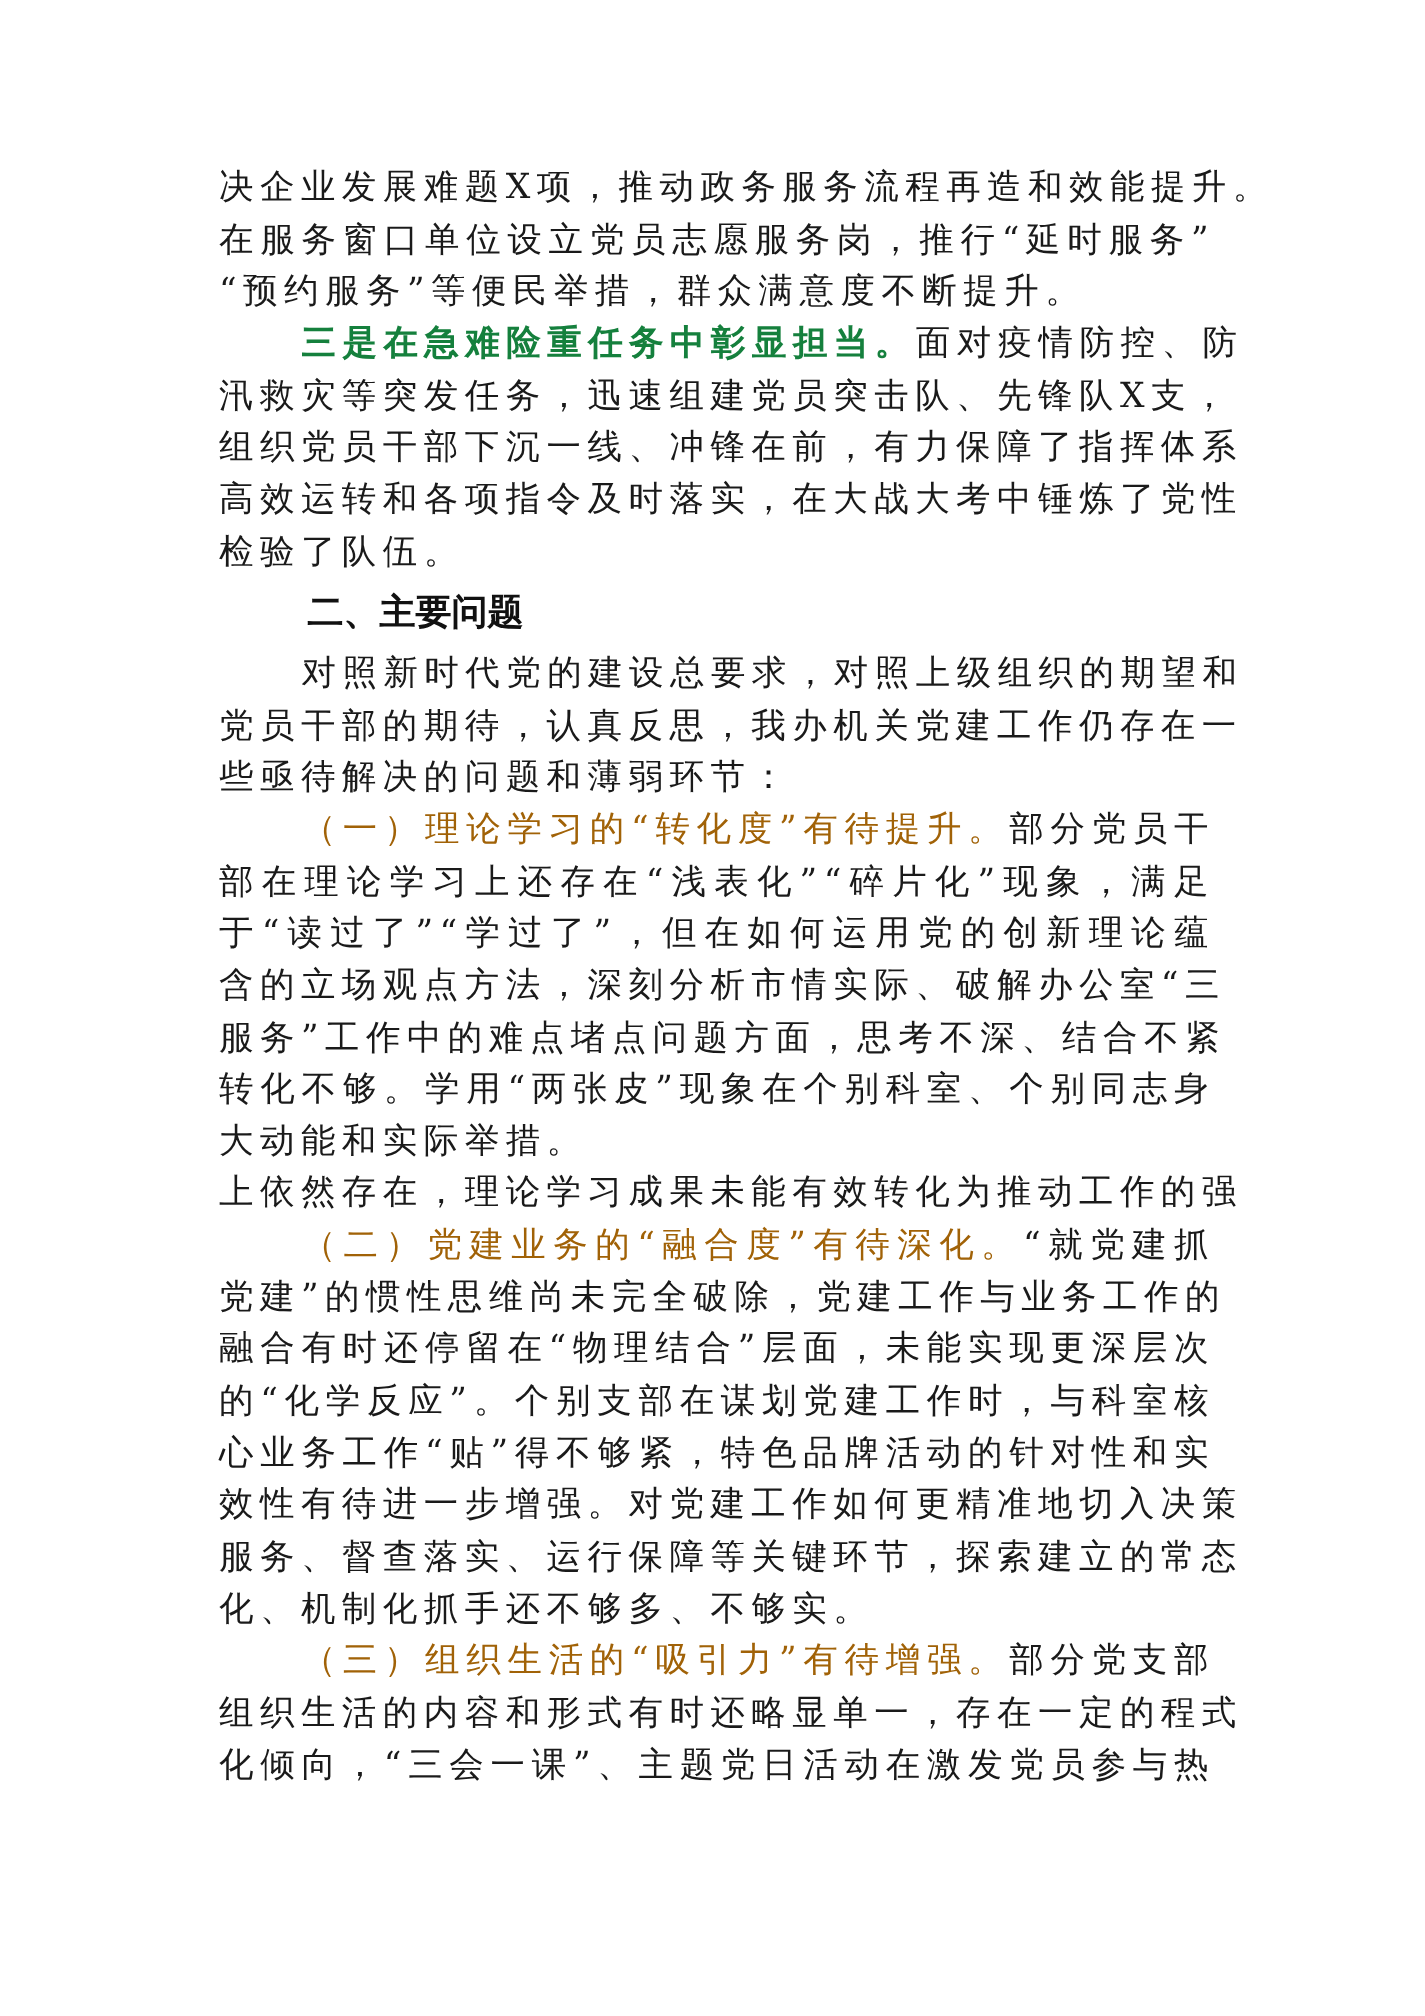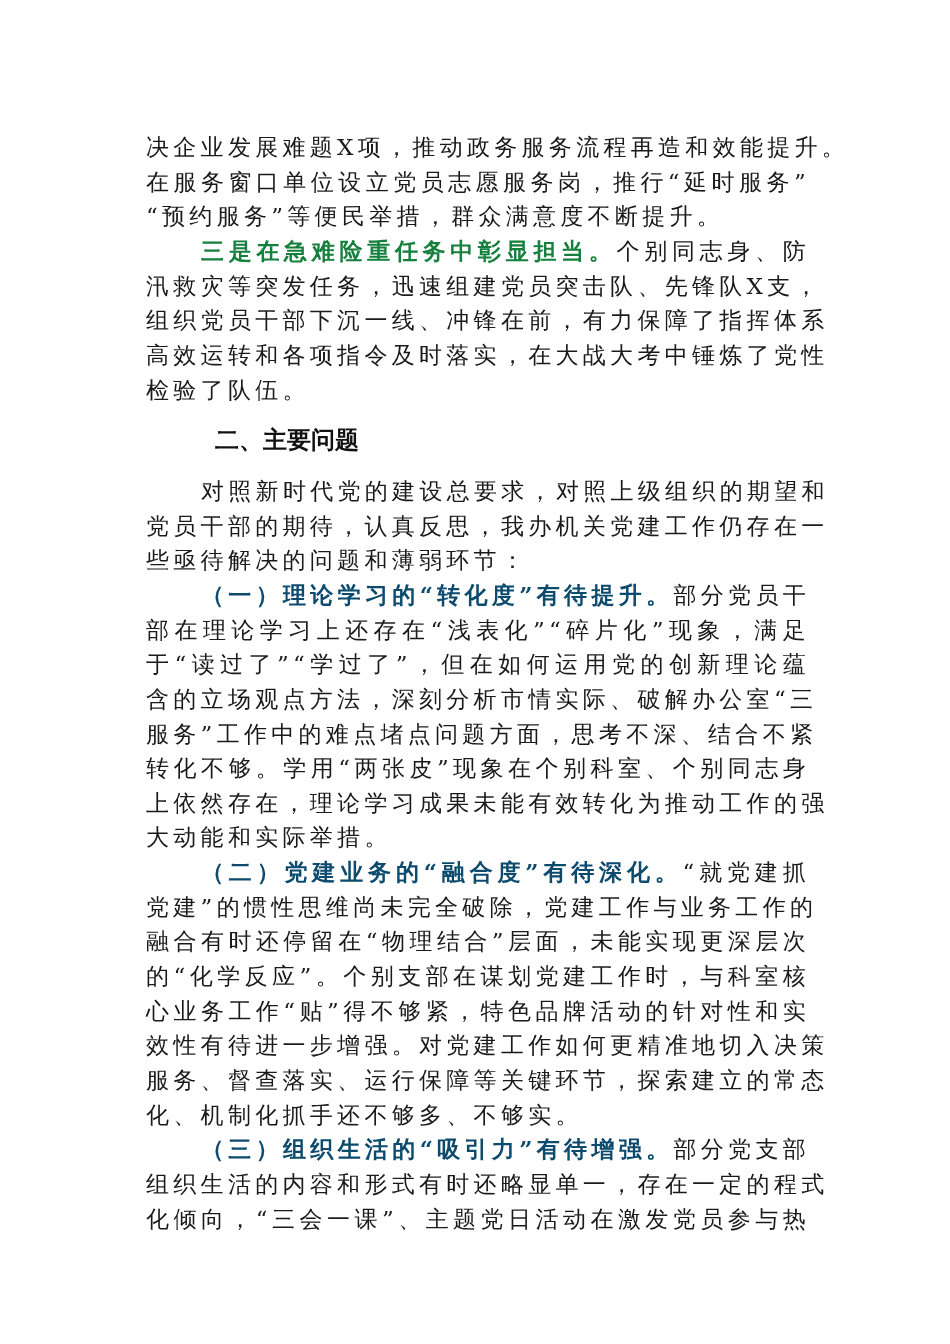--- a/index.html
+++ b/index.html
@@ -9,50 +9,50 @@
   }
   body {
     width: 950px;
     height: 1344px;
     overflow: hidden;
     position: relative;
   }
   .page {
     position: absolute;
     left: 146px;
-    top: 130px;
+    top: 108px;
     width: 664px;
     color: #1a1a1a;
     font-family: "DejaVu Serif", "Liberation Serif", serif;
     font-size: 23px;
     line-height: 34.65px;
     letter-spacing: 4.3px;
   }
   .para {
     margin: 0;
     text-align: justify;
     text-align-last: left;
     word-break: break-all;
   }
   .lead-bold {
     font-weight: bold;
     color: #15803d;
   }
   .section-heading {
-    margin: 16px;
+    margin: 6px;
     text-indent: 53px;
     font-family: "DejaVu Sans", "Liberation Sans", sans-serif;
     font-weight: bold;
     letter-spacing: 0px;
     font-size: 24px;
     color: #111111;
   }
   .sub-title {
-    font-weight: bold;
-    color: #0c4a6e;
+    font-weight: normal;
+    color: #a16207;
   }
   .line {
     display: block;
     white-space: nowrap;
     text-align: justify;
     text-align-last: justify;
   }
   .line.last {
     text-align-last: left;
   }
@@ -65,21 +65,21 @@
 
 <div class="page">
 
   <div class="para">
     <span class="line">决企业发展难题X项，推动政务服务流程再造和效能提升。</span>
     <span class="line">在服务窗口单位设立党员志愿服务岗，推行“延时服务”</span>
     <span class="line last">“预约服务”等便民举措，群众满意度不断提升。</span>
   </div>
 
   <div class="para">
-    <span class="line first-indent"><span class="lead-bold">三是在急难险重任务中彰显担当。</span><span>个别同志身、防</span></span>
+    <span class="line first-indent"><span class="lead-bold">三是在急难险重任务中彰显担当。</span><span>面对疫情防控、防</span></span>
     <span class="line">汛救灾等突发任务，迅速组建党员突击队、先锋队X支，</span>
     <span class="line">组织党员干部下沉一线、冲锋在前，有力保障了指挥体系</span>
     <span class="line">高效运转和各项指令及时落实，在大战大考中锤炼了党性</span>
     <span class="line last">检验了队伍。</span>
   </div>
 
   <div class="section-heading">二、主要问题</div>
 
   <div class="para">
     <span class="line first-indent">对照新时代党的建设总要求，对照上级组织的期望和</span>
@@ -87,22 +87,22 @@
     <span class="line last">些亟待解决的问题和薄弱环节：</span>
   </div>
 
   <div class="para">
     <span class="line first-indent"><span class="sub-title">（一）理论学习的“转化度”有待提升。</span><span>部分党员干</span></span>
     <span class="line">部在理论学习上还存在“浅表化”“碎片化”现象，满足</span>
     <span class="line">于“读过了”“学过了”，但在如何运用党的创新理论蕴</span>
     <span class="line">含的立场观点方法，深刻分析市情实际、破解办公室“三</span>
     <span class="line">服务”工作中的难点堵点问题方面，思考不深、结合不紧</span>
     <span class="line">转化不够。学用“两张皮”现象在个别科室、个别同志身</span>
+    <span class="line last">大动能和实际举措。</span>
     <span class="line">上依然存在，理论学习成果未能有效转化为推动工作的强</span>
-    <span class="line last">大动能和实际举措。</span>
   </div>
 
   <div class="para">
     <span class="line first-indent"><span class="sub-title">（二）党建业务的“融合度”有待深化。</span><span>“就党建抓</span></span>
     <span class="line">党建”的惯性思维尚未完全破除，党建工作与业务工作的</span>
     <span class="line">融合有时还停留在“物理结合”层面，未能实现更深层次</span>
     <span class="line">的“化学反应”。个别支部在谋划党建工作时，与科室核</span>
     <span class="line">心业务工作“贴”得不够紧，特色品牌活动的针对性和实</span>
     <span class="line">效性有待进一步增强。对党建工作如何更精准地切入决策</span>
     <span class="line">服务、督查落实、运行保障等关键环节，探索建立的常态</span>

